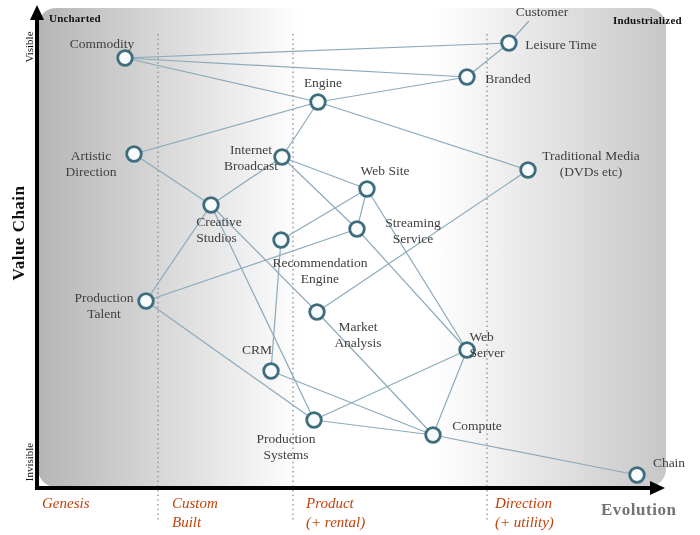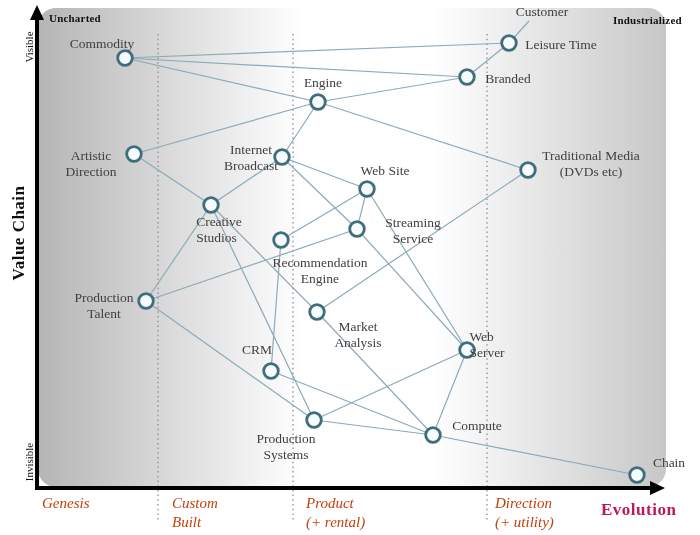--- a/index.html
+++ b/index.html
@@ -7,21 +7,21 @@
           font-family:"Liberation Sans",sans-serif;}
   svg{position:absolute;left:0;top:0;}
   .labels{position:absolute;left:4px;top:0;width:568px;height:535px;pointer-events:none;font-family:Liberation Serif, serif;}
   .node-label{position:absolute;transform:translate(-50%,-50%);font-size:13.5px;line-height:16px;
               color:#404040;white-space:nowrap;text-align:center;}
   .corner-label{position:absolute;font-weight:bold;font-size:11px;color:#101010;letter-spacing:.2px;}
   .rot{position:absolute;transform:translate(-50%,-50%) rotate(-90deg);color:#101010;white-space:nowrap;}
   .axis-side{font-size:11px;}
   .vc-title{font-weight:bold;font-size:17px;letter-spacing:.5px;}
   .stage{position:absolute;font-style:italic;font-size:15px;line-height:19px;color:#c2410c;white-space:nowrap;}
-  .evolution{position:absolute;font-weight:bold;font-size:17px;color:#be185d;letter-spacing:.5px;}
+  .evolution{position:absolute;font-weight:bold;font-size:17px;color:#737373;letter-spacing:.5px;}
 </style>
 </head>
 <body>
 
 <div class="canvas">
 
   <svg id="map-svg" width="700" height="535" viewBox="0 0 700 535">
     <defs>
       <linearGradient id="bggrad" x1="0" y1="0" x2="1" y2="0">
         <stop offset="0" stop-color="#b5b5b5"></stop>

